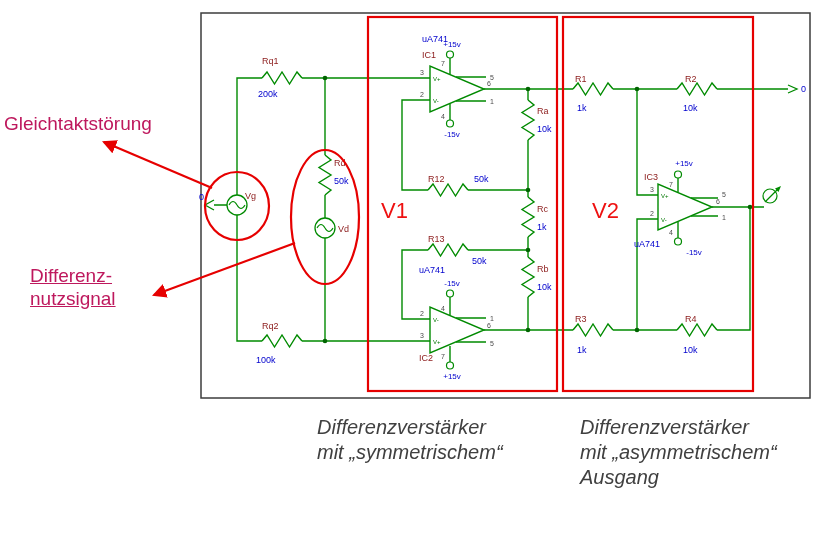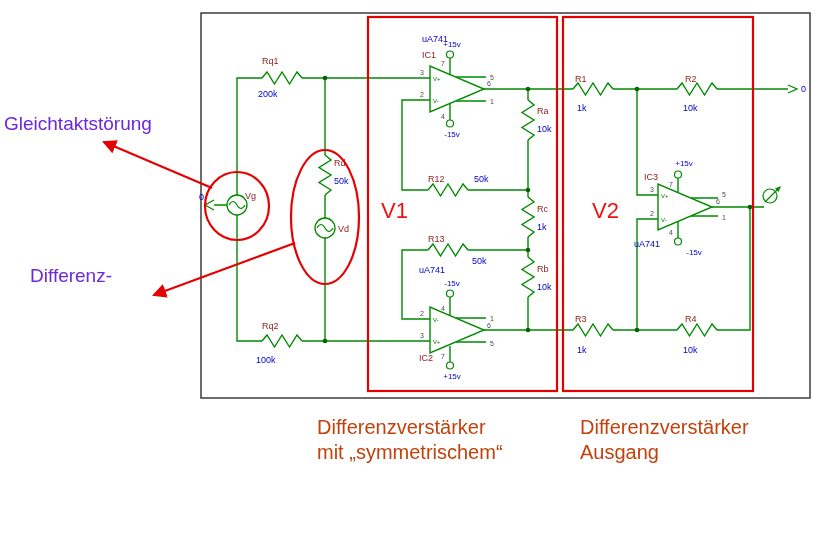--- a/index.html
+++ b/index.html
@@ -26,22 +26,22 @@
   .pv  { fill:#0000cd; font-size:9px; }
   .pw  { fill:#0000cd; font-size:8px; }
   .pin { fill:#4a4a4a; font-size:7px; }
   .sgn { fill:#007700; font-size:6px; }
   .net { fill:#0000cd; font-size:9px; }
   .stage-label { fill:#ee1111; font-size:22px; }
 
   .ovl rect, .ovl ellipse, .ovl line { stroke:#e60000; stroke-width:2.2; fill:none; }
 
   
-  .ann { position:absolute; color:#6d28d9; font-size:19px; line-height:23px; white-space:nowrap; }
-  .caption { position:absolute; color:#c2410c; font-size:20px; line-height:25px; white-space:nowrap; }
+  .ann { position:absolute; color:#be185d; font-size:19px; line-height:23px; white-space:nowrap; }
+  .caption { position:absolute; color:#404040; font-size:20px; line-height:25px; white-space:nowrap;font-style:italic; }
 </style>
 </head>
 <body>
 
 <div class="stage">
 
   <svg width="825" height="538" viewBox="0 0 825 538">
     <defs>
       <path id="res-h" d="M0,0 l5,-6 l7.5,12 l7.5,-12 l7.5,12 l7.5,-12 l5,6" fill="none"></path>
       <marker id="arrow-red" viewBox="0 0 10 10" refX="8.5" refY="5" markerWidth="6.5" markerHeight="6.5" orient="auto-start-reverse">
@@ -219,26 +219,28 @@
       <ellipse cx="237" cy="206" rx="32" ry="34"></ellipse>
       <ellipse cx="325" cy="217" rx="34" ry="67"></ellipse>
       <line x1="212" y1="188" x2="104" y2="142" marker-end="url(#arrow-red)"></line>
       <line x1="295" y1="243" x2="154" y2="295" marker-end="url(#arrow-red)"></line>
     </g>
     <text class="stage-label" x="381" y="218">V1</text>
     <text class="stage-label" x="592" y="218">V2</text>
   </svg>
 
   <div class="ann" style="left:4px; top:112px;">Gleichtaktstörung</div>
-  <div class="ann" style="left:30px; top:264px;">
+  <div class="ann" style="left:30px; top:264px;text-decoration:underline;">
     <div>Differenz-</div>
+    <div>nutzsignal</div>
   </div>
 
   <div class="caption" style="left:317px; top:415px;">
     <div>Differenzverstärker</div>
     <div>mit „symmetrischem“</div>
   </div>
   <div class="caption" style="left:580px; top:415px;">
     <div>Differenzverstärker</div>
+    <div>mit „asymmetrischem“</div>
     <div>Ausgang</div>
   </div>
 
 </div>
 
 </body></html>

